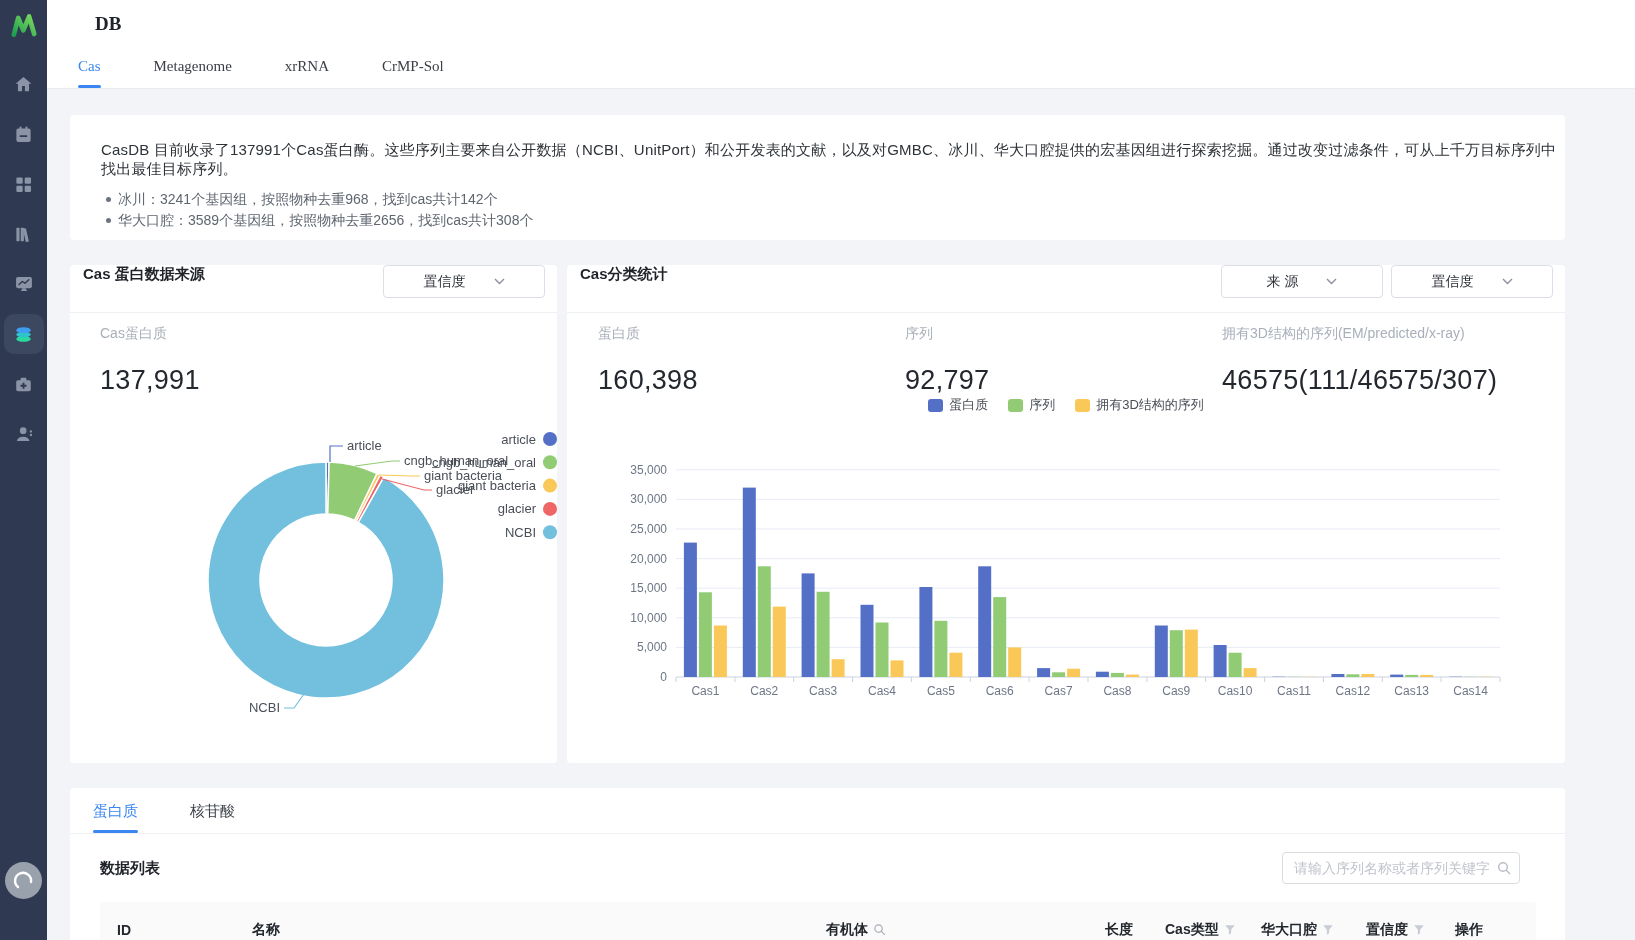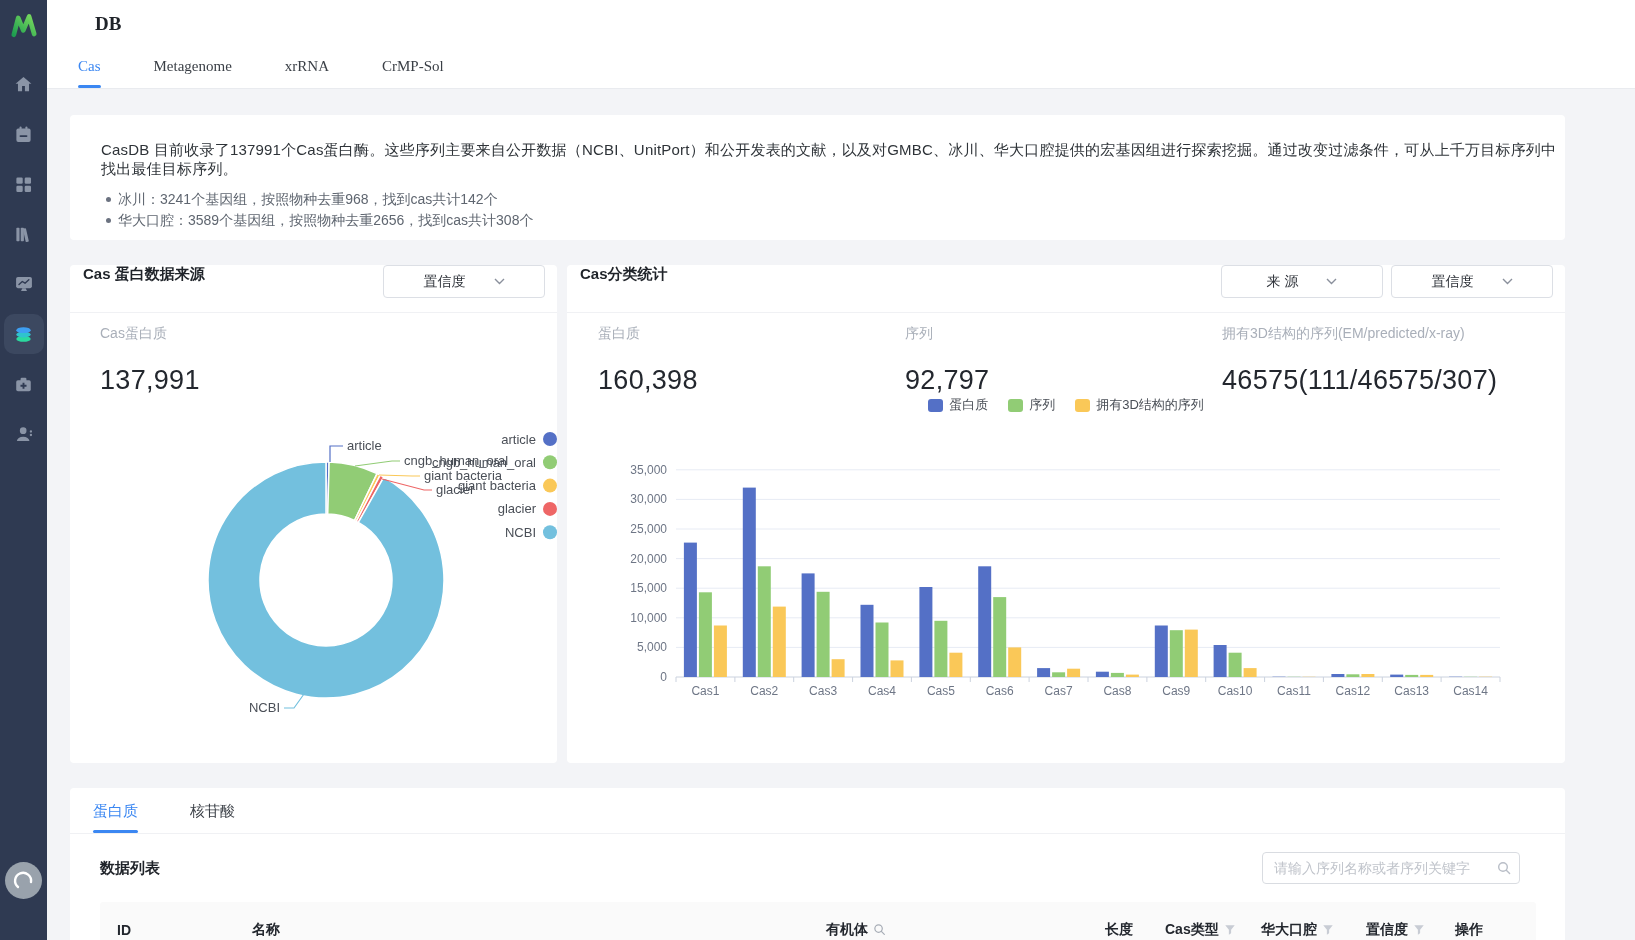--- a/index.html
+++ b/index.html
@@ -62,21 +62,21 @@
   .ax { font-size:12px; fill:#6E7686; }
 
   
   .table-card { margin-top:25px; height:180px; padding:0; overflow:hidden; }
   .sub-tabs { display:flex; padding:14px 0 0 23px; border-bottom:1px solid #F0F1F4; }
   .sub-tab { font-size:15px; color:#3A3F46; margin-right:52px; padding-bottom:12px; position:relative; cursor:pointer; }
   .sub-tab.active { color:var(--accent,#3B87F2); }
   .sub-tab.active:after { content:""; position:absolute; left:0; right:0; bottom:0; height:3px; background:var(--accent,#3B87F2); border-radius:2px; }
   .list-head { display:flex; align-items:center; justify-content:space-between; padding:18px 45px 0 30px; }
   .list-title { font-size:15px; font-weight:700; color:#1F2329; }
-  .search-box { position:relative; width:258px; height:32px; }
+  .search-box { position:relative; width:238px; height:32px; }
   .search-box input { width:100%; height:100%; border:1px solid #D9DCE1; border-radius:4px; padding:0 30px 0 11px; font-size:14px; color:#30343B; outline:none; font-family:inherit; }
   .search-box input::placeholder { color:#C0C4CB; }
   .search-box .mag { position:absolute; right:9px; top:9px; }
   .thead { position:relative; margin:18px 29px 0 30px; height:55px; background:#FAFAFA; border-radius:3px 3px 0 0; }
   .th { position:absolute; top:0; height:55px; display:flex; align-items:center; gap:5px; font-size:14px; font-weight:700; color:#23272E; }
   .th svg { cursor:pointer; }
 </style>
 </head>
 <body>
 

